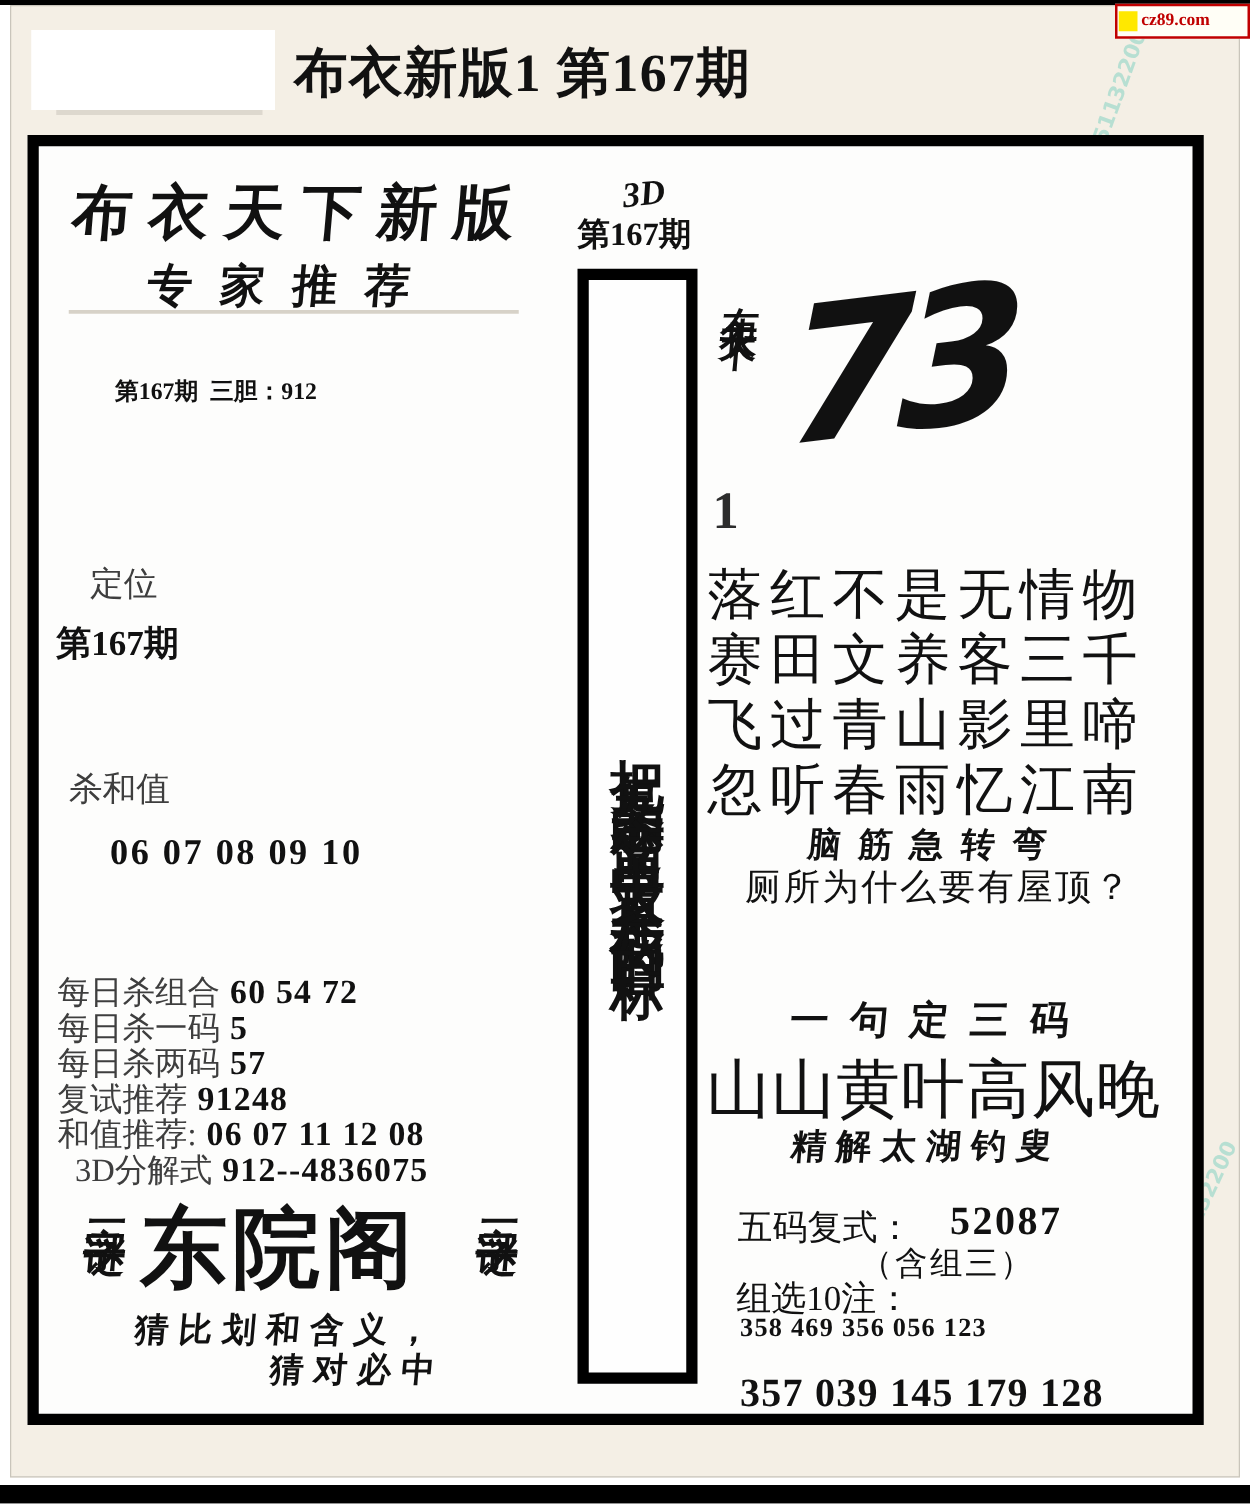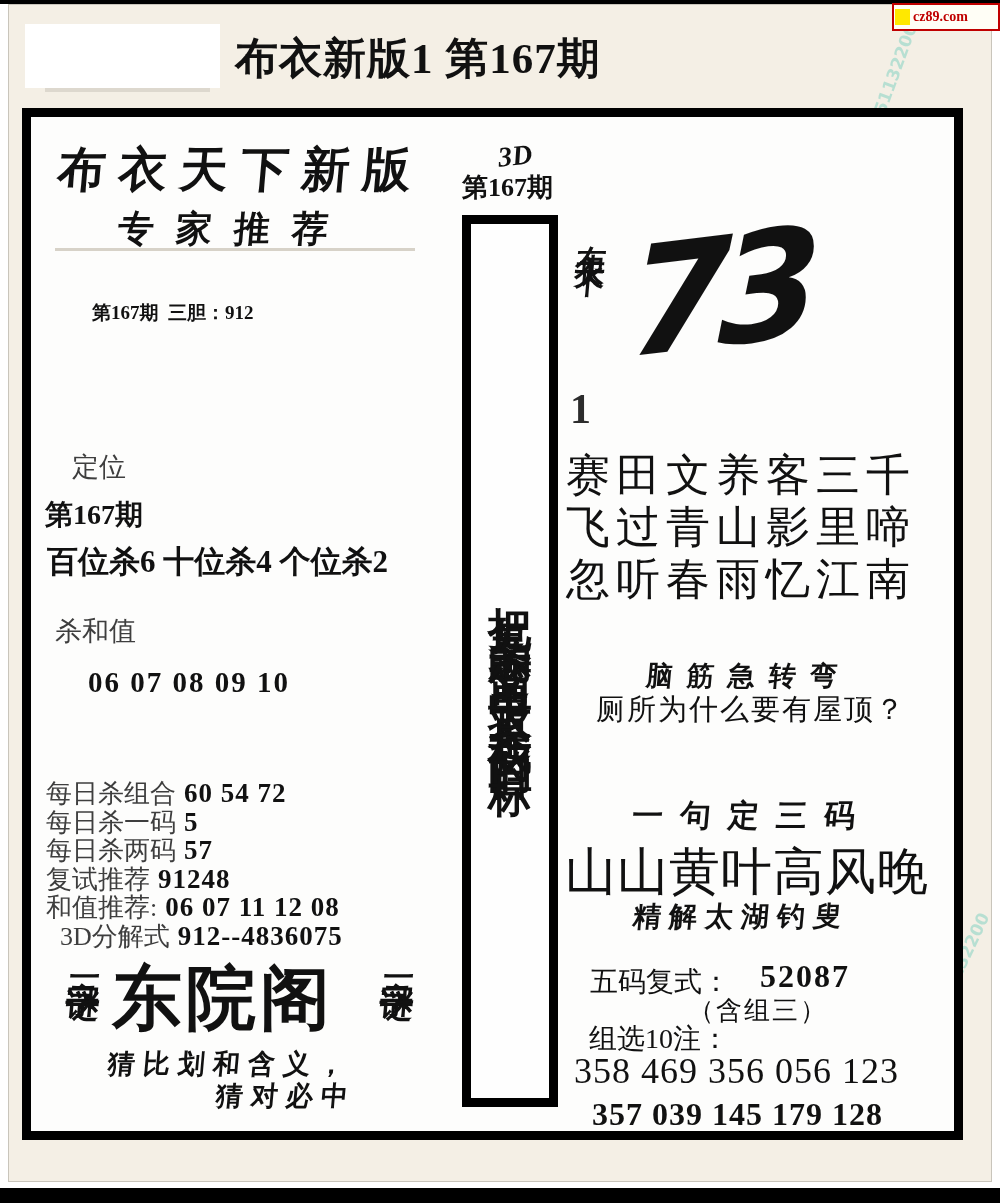--- a/index.html
+++ b/index.html
@@ -73,21 +73,21 @@
   .poem div{font-size:44px;line-height:52px;letter-spacing:6px;white-space:nowrap;}
   .teaser-title{left:646px;top:658px;font-size:27px;letter-spacing:14px;white-space:nowrap;}
   .teaser-q{left:596px;top:690px;font-size:29px;letter-spacing:2px;white-space:nowrap;}
   .one-title{left:632px;top:795px;font-size:31px;letter-spacing:17px;white-space:nowrap;}
   .one-sentence{left:565px;top:838px;font-size:51px;letter-spacing:1px;white-space:nowrap;}
   .one-source{left:633px;top:898px;font-size:28px;letter-spacing:8px;white-space:nowrap;}
   .five-label{left:590px;top:963px;font-size:28px;}
   .five-value{left:760px;top:958px;font-size:32px;font-weight:bold;letter-spacing:2px;}
   .five-note{left:688px;top:993px;font-size:26px;letter-spacing:2px;}
   .group-label{left:589px;top:1020px;font-size:28px;}
-  .group-line1{left:574px;top:1050px;font-size:36px;font-weight:normal;letter-spacing:1px;white-space:nowrap;}
+  .group-line1{left:592px;top:1050px;font-size:21px;font-weight:bold;letter-spacing:1px;white-space:nowrap;}
   .group-line2{left:592px;top:1096px;font-size:32px;font-weight:bold;letter-spacing:1px;white-space:nowrap;}
 
   
   .wm{font-family:"DejaVu Sans",sans-serif;font-size:17px;font-weight:bold;
       color:rgba(84,196,180,0.38);white-space:nowrap;pointer-events:none;}
   .wm1{left:120px;top:222px;transform:rotate(-18deg);}
   .wm2{left:845px;top:175px;transform:rotate(-70deg);transform-origin:left top;}
   .wm3{left:795px;top:408px;transform:rotate(-14deg);}
   .wm4{left:55px;top:602px;transform:rotate(-12deg);opacity:.8;}
   .wm5{left:660px;top:978px;transform:rotate(-16deg);}
@@ -123,21 +123,20 @@
 
   <div class="abs main-box"></div>
 
   <div class="abs brand callig">布衣天下新版</div>
   <div class="abs subtitle callig">专家推荐</div>
   <div class="abs subtitle-line"></div>
   <div class="abs dan-line">第167期  三胆：912</div>
 
   <div class="abs pos-title grayl">定位</div>
   <div class="abs pos-issue">第167期</div>
-  <div class="abs pos-kills">百位杀6 十位杀4 个位杀2</div>
 
   <div class="abs killsum-label grayl">杀和值</div>
   <div class="abs killsum-values">06 07 08 09 10</div>
 
   <div class="abs daily">
     <div class="row">
       <span class="lab">每日杀组合</span>
       <span class="val">60 54 72</span>
     </div>
     <div class="row">
@@ -172,20 +171,21 @@
   <div class="abs mid-issue">第167期</div>
   <div class="abs mid-strip">
     <div class="mid-slogan callig" style="transform:none;">把复杂的变简单中大奖是我们的目标</div>
   </div>
 
   <div class="abs vert r-brand callig">布衣天下</div>
   <div class="abs r-one">1</div>
   <div class="abs big-num">73</div>
 
   <div class="abs poem">
+    <div>落红不是无情物</div>
     <div>赛田文养客三千</div>
     <div>飞过青山影里啼</div>
     <div>忽听春雨忆江南</div>
   </div>
 
   <div class="abs teaser-title callig">脑筋急转弯</div>
   <div class="abs teaser-q">厕所为什么要有屋顶？</div>
 
   <div class="abs one-title callig">一句定三码</div>
   <div class="abs one-sentence">山山黄叶高风晚</div>

